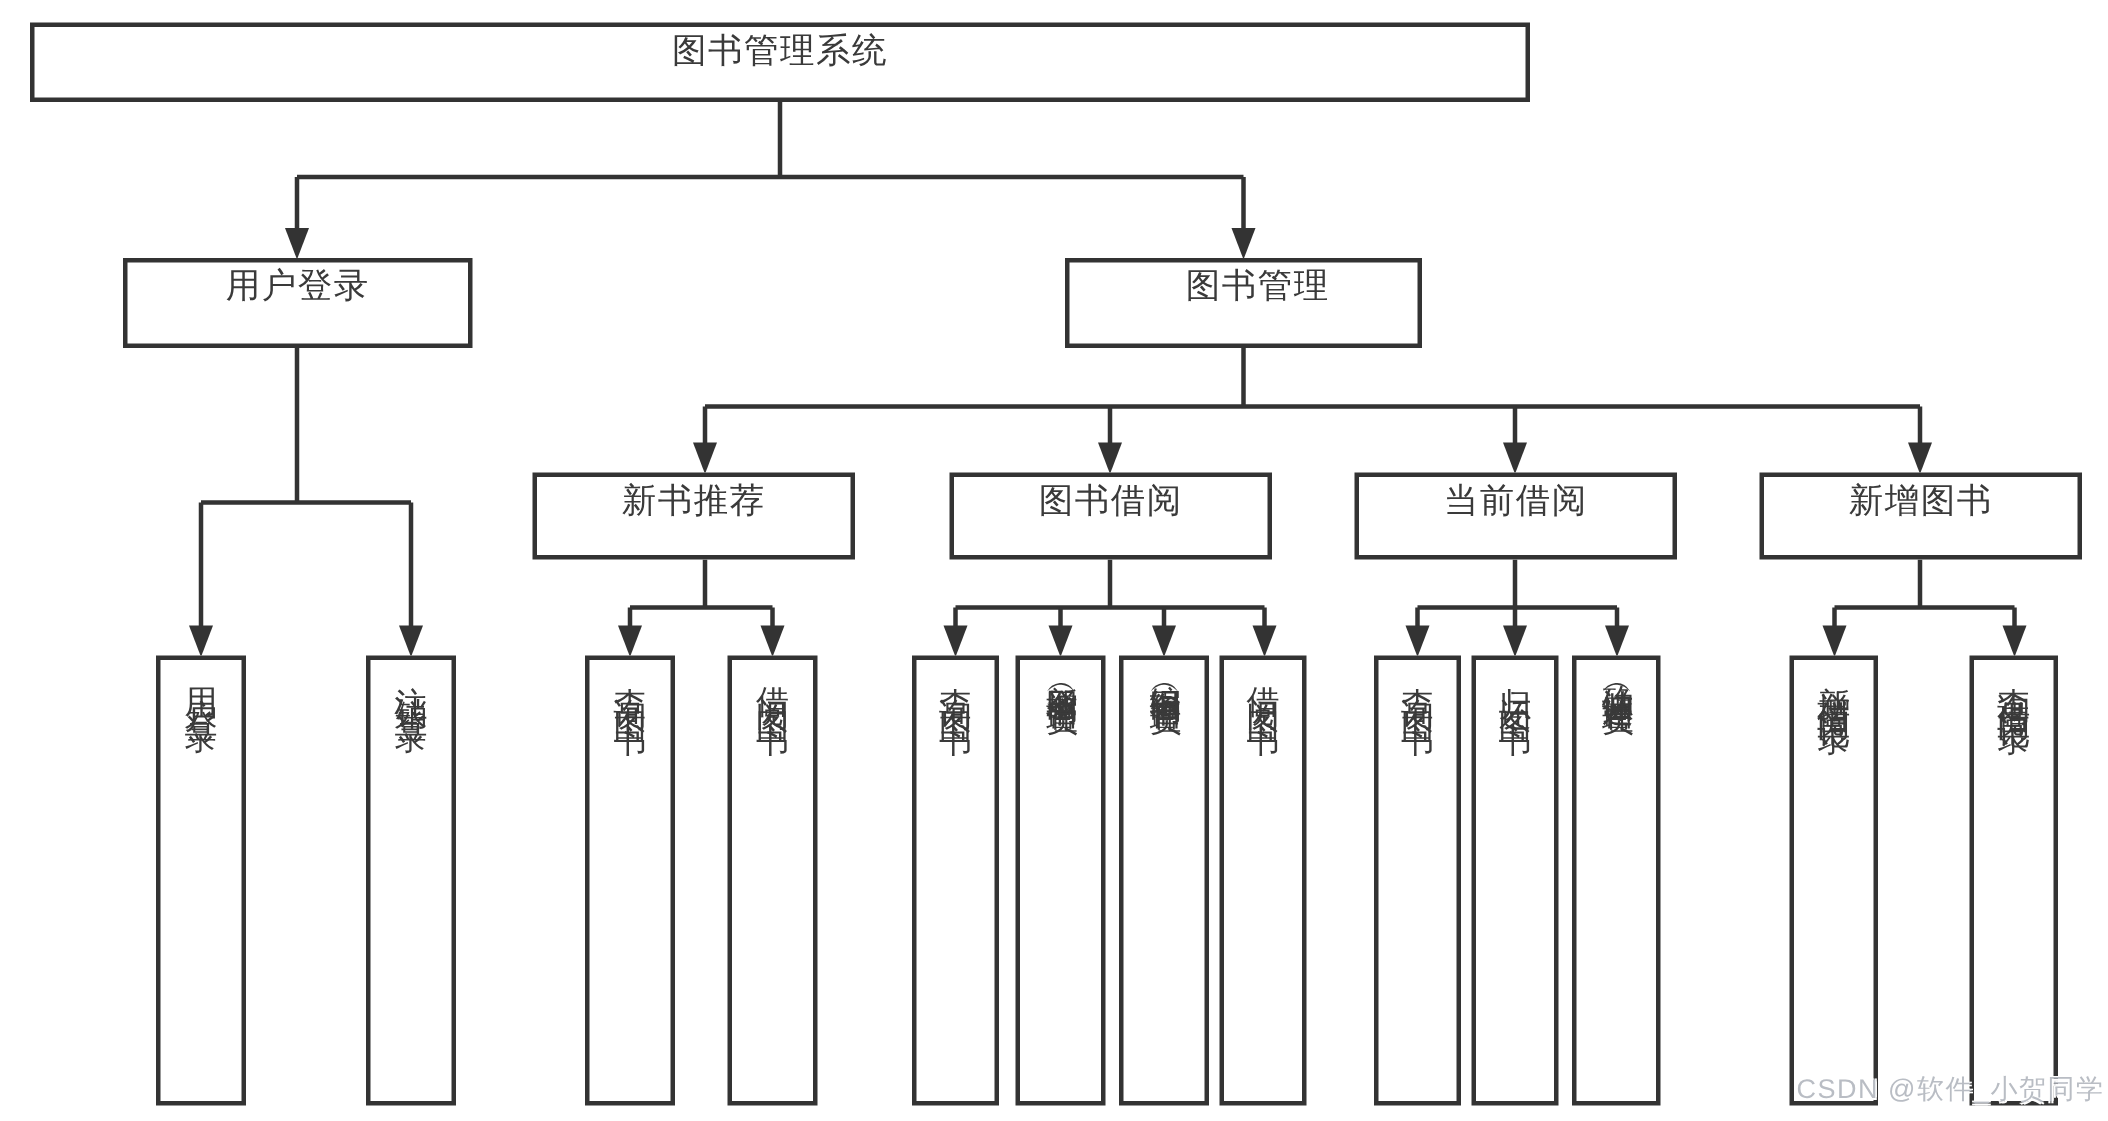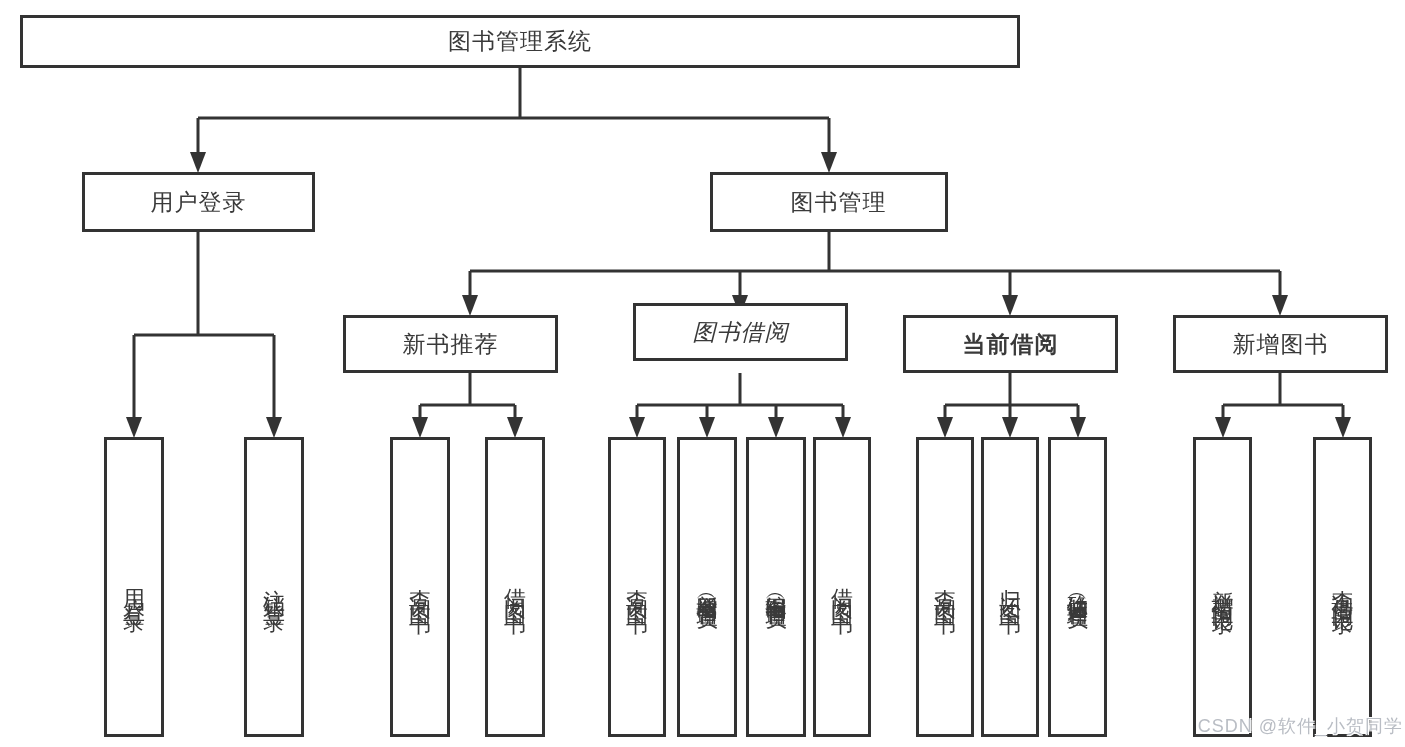--- a/index.html
+++ b/index.html
@@ -15,21 +15,20 @@
     position: absolute;
     left: 0; top: 0;
     width: 1405px; height: 747px;
   }
   .node {
     position: absolute;
     box-sizing: border-box;
     border: 3px solid #333333;
     background: #ffffff;
     display: flex;
-    align-items: center;
     justify-content: center;
     color: #3a3a3a;
   }
   .h-node { font-size: 23px; letter-spacing: 1px; white-space: nowrap; }
   .v-node { top: 437px; height: 300px; }
   .v-text {
     writing-mode: vertical-rl;
     text-orientation: mixed;
     font-size: 22px;
     letter-spacing: 8px;
@@ -90,27 +89,27 @@
     <span>图书管理系统</span>
   </div>
 
   <div class="node h-node" style="left:82px; top:172px; width:233px; height:60px;">
     <span>用户登录</span>
   </div>
   <div class="node h-node" style="left:710px; top:172px; width:238px; height:60px;padding-left:19px;">
     <span>图书管理</span>
   </div>
 
-  <div class="node h-node" style="left:343px; top:315px; width:215px; height:58px;">
+  <div class="node h-node" style="left:355px; top:315px; width:215px; height:58px;">
     <span>新书推荐</span>
   </div>
-  <div class="node h-node" style="left:633px; top:303px; width:215px; height:58px;font-style:italic;">
+  <div class="node h-node" style="left:633px; top:315px; width:215px; height:58px;">
     <span>图书借阅</span>
   </div>
-  <div class="node h-node" style="left:903px; top:315px; width:215px; height:58px;font-weight:bold;">
+  <div class="node h-node" style="left:903px; top:315px; width:215px; height:58px;">
     <span>当前借阅</span>
   </div>
   <div class="node h-node" style="left:1173px; top:315px; width:215px; height:58px;">
     <span>新增图书</span>
   </div>
 
   <div class="node v-node" style="left:104px; width:60px;">
     <span class="v-text">用户登录</span>
   </div>
   <div class="node v-node" style="left:244px; width:60px;">

